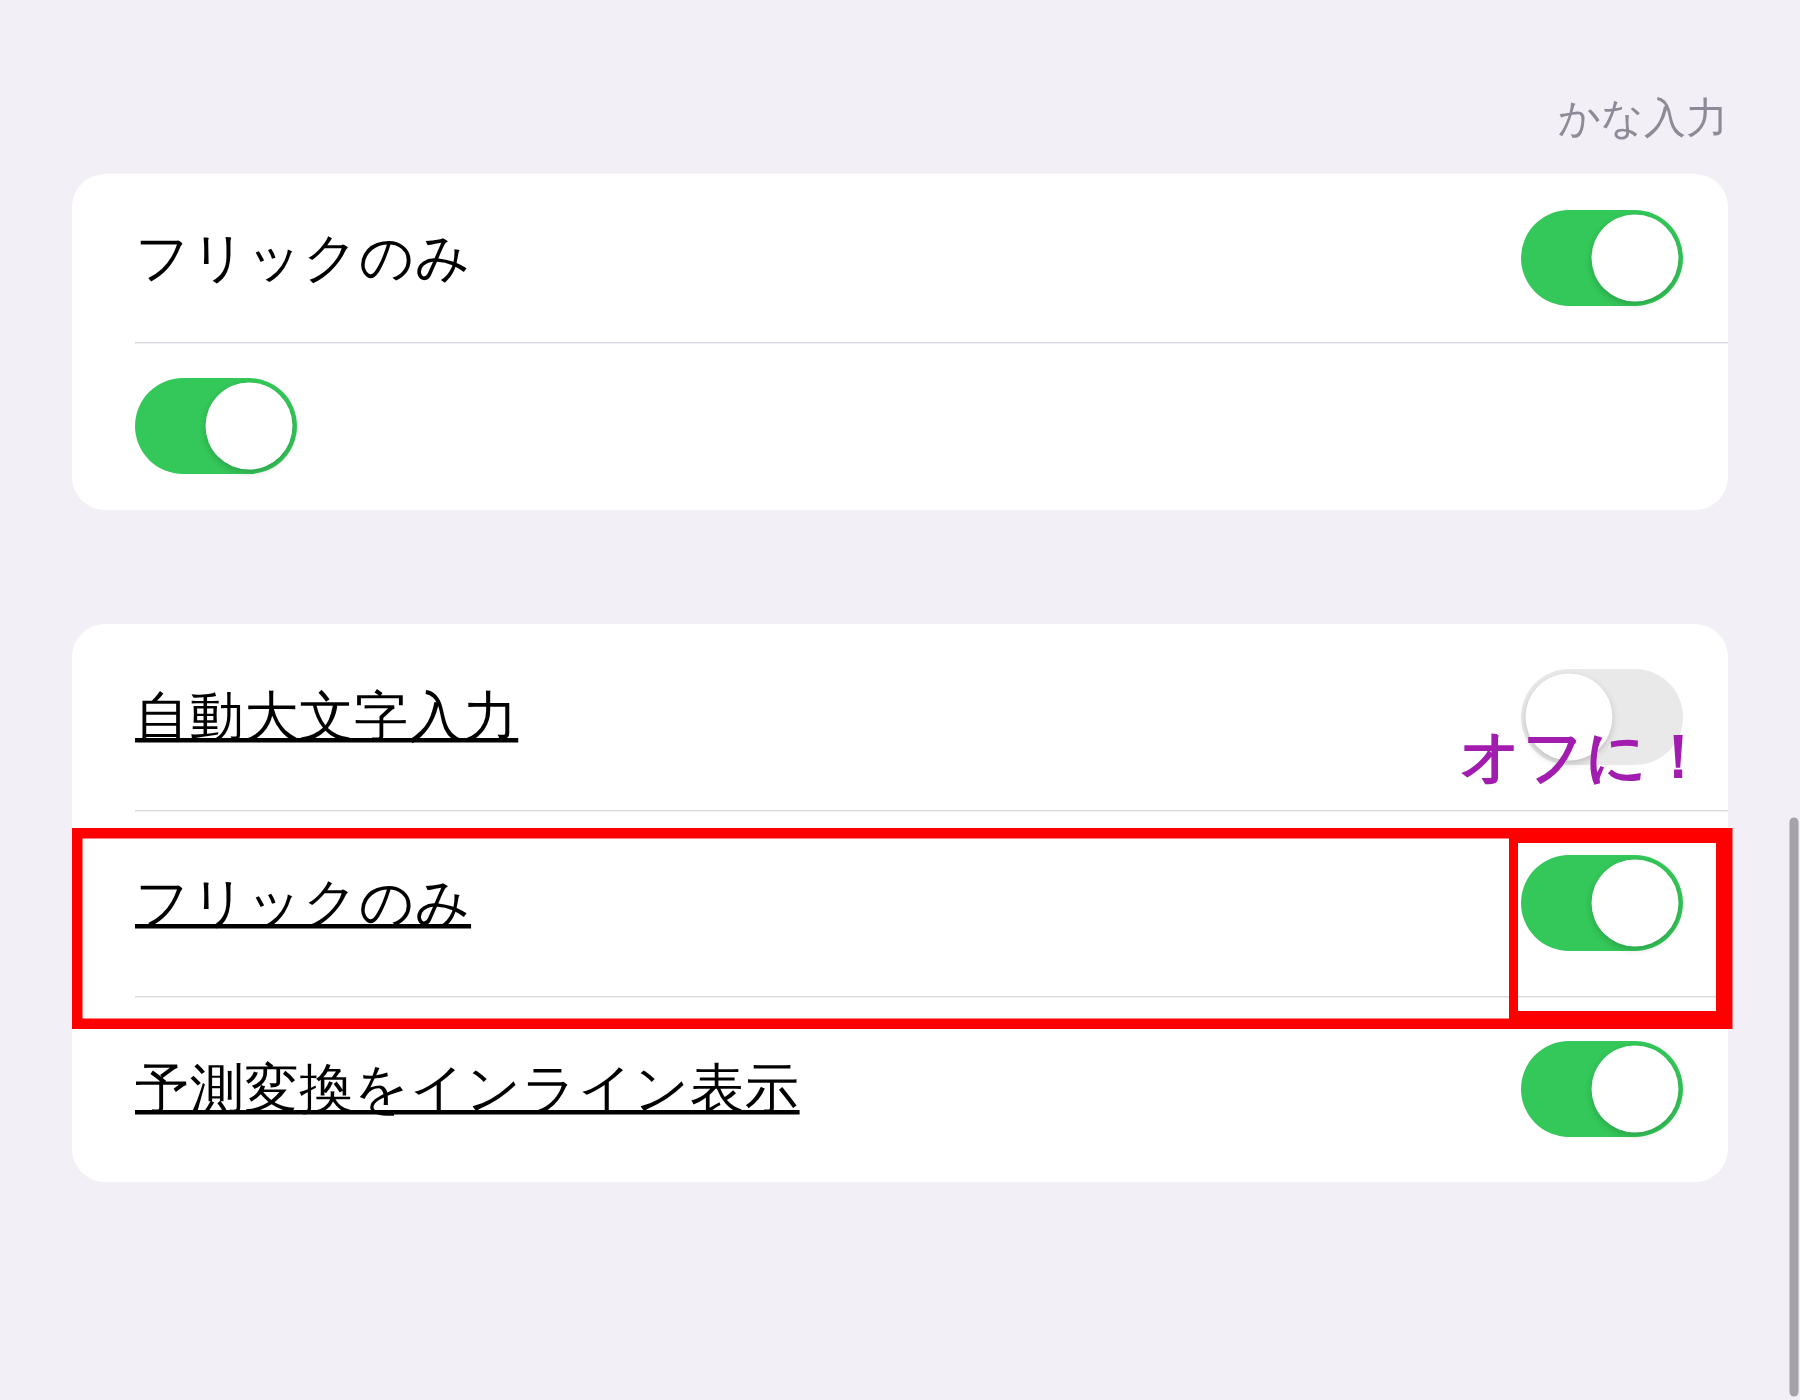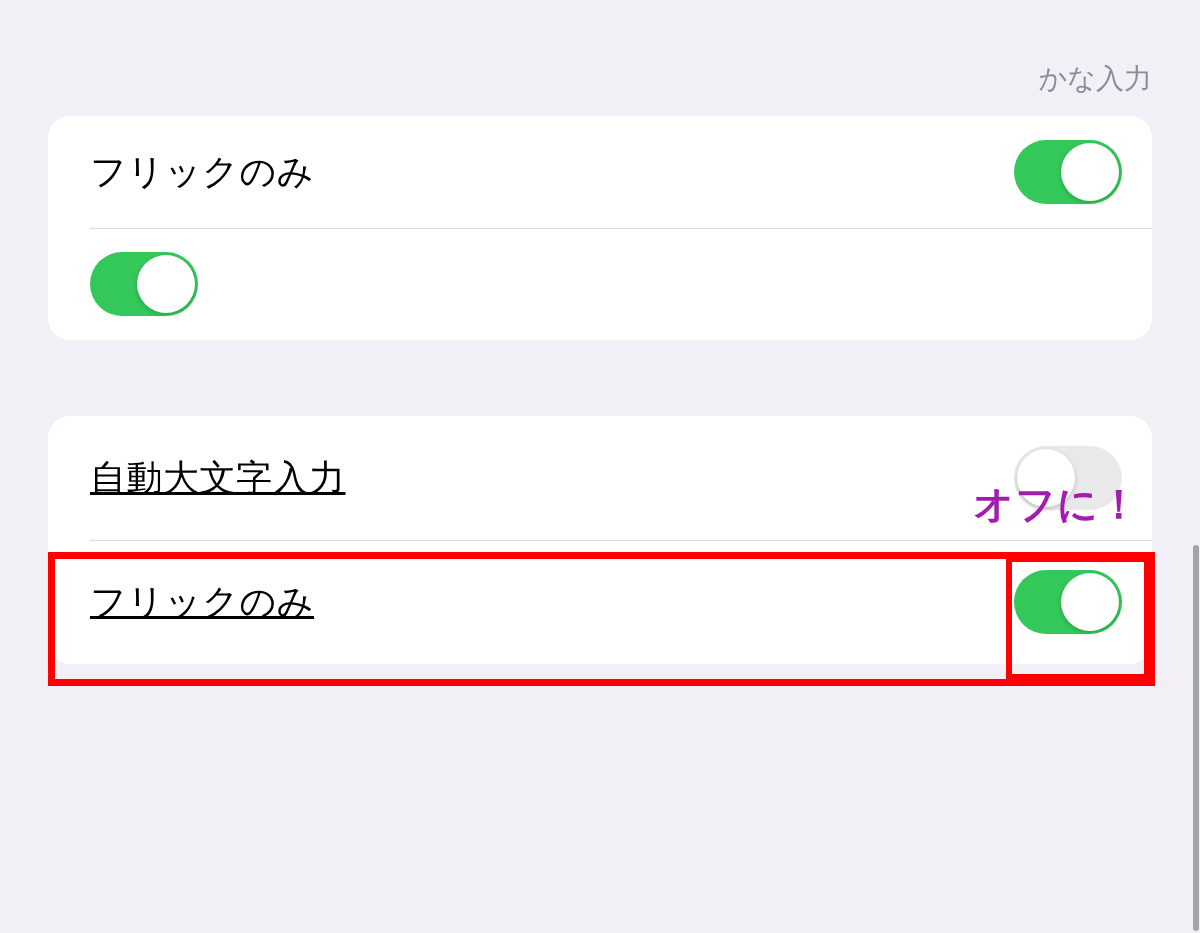--- a/index.html
+++ b/index.html
@@ -156,19 +156,25 @@
       <span class="toggle off">
           <span class="toggle-knob"></span>
         </span>
     </div>
     <div class="list-item">
       <span class="item-label">フリックのみ</span>
       <span class="toggle on">
           <span class="toggle-knob"></span>
         </span>
     </div>
+    <div class="list-item">
+      <span class="item-label">予測変換をインライン表示</span>
+      <span class="toggle on">
+          <span class="toggle-knob"></span>
+        </span>
+    </div>
   </div>
 </div>
 
 <div class="annotation-label">オフに！</div>
 <div class="highlight-box"></div>
 <div class="highlight-inner"></div>
 <div class="scrollbar"></div>
 
 </body></html>

